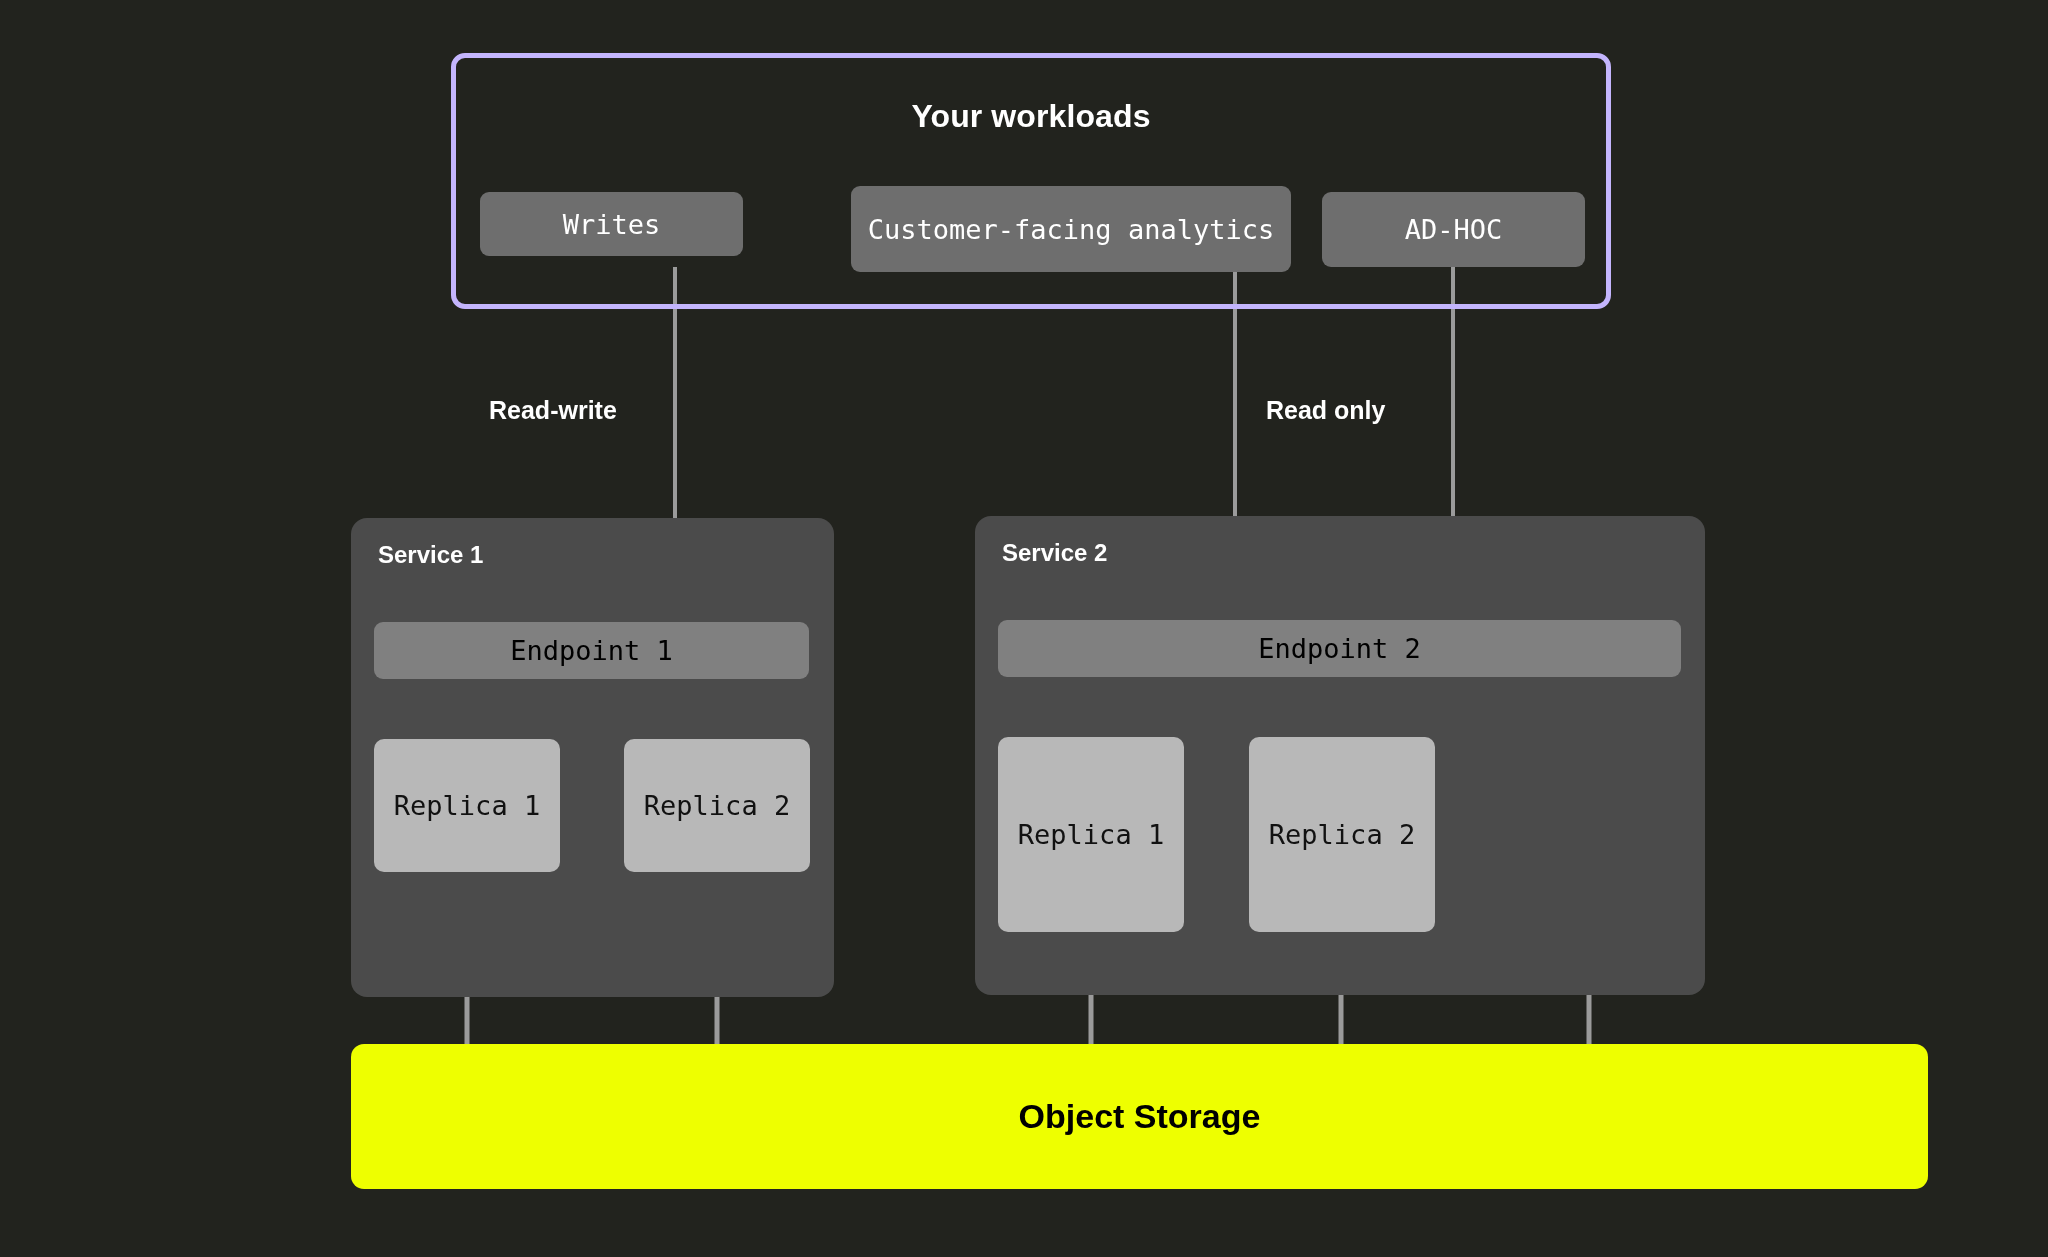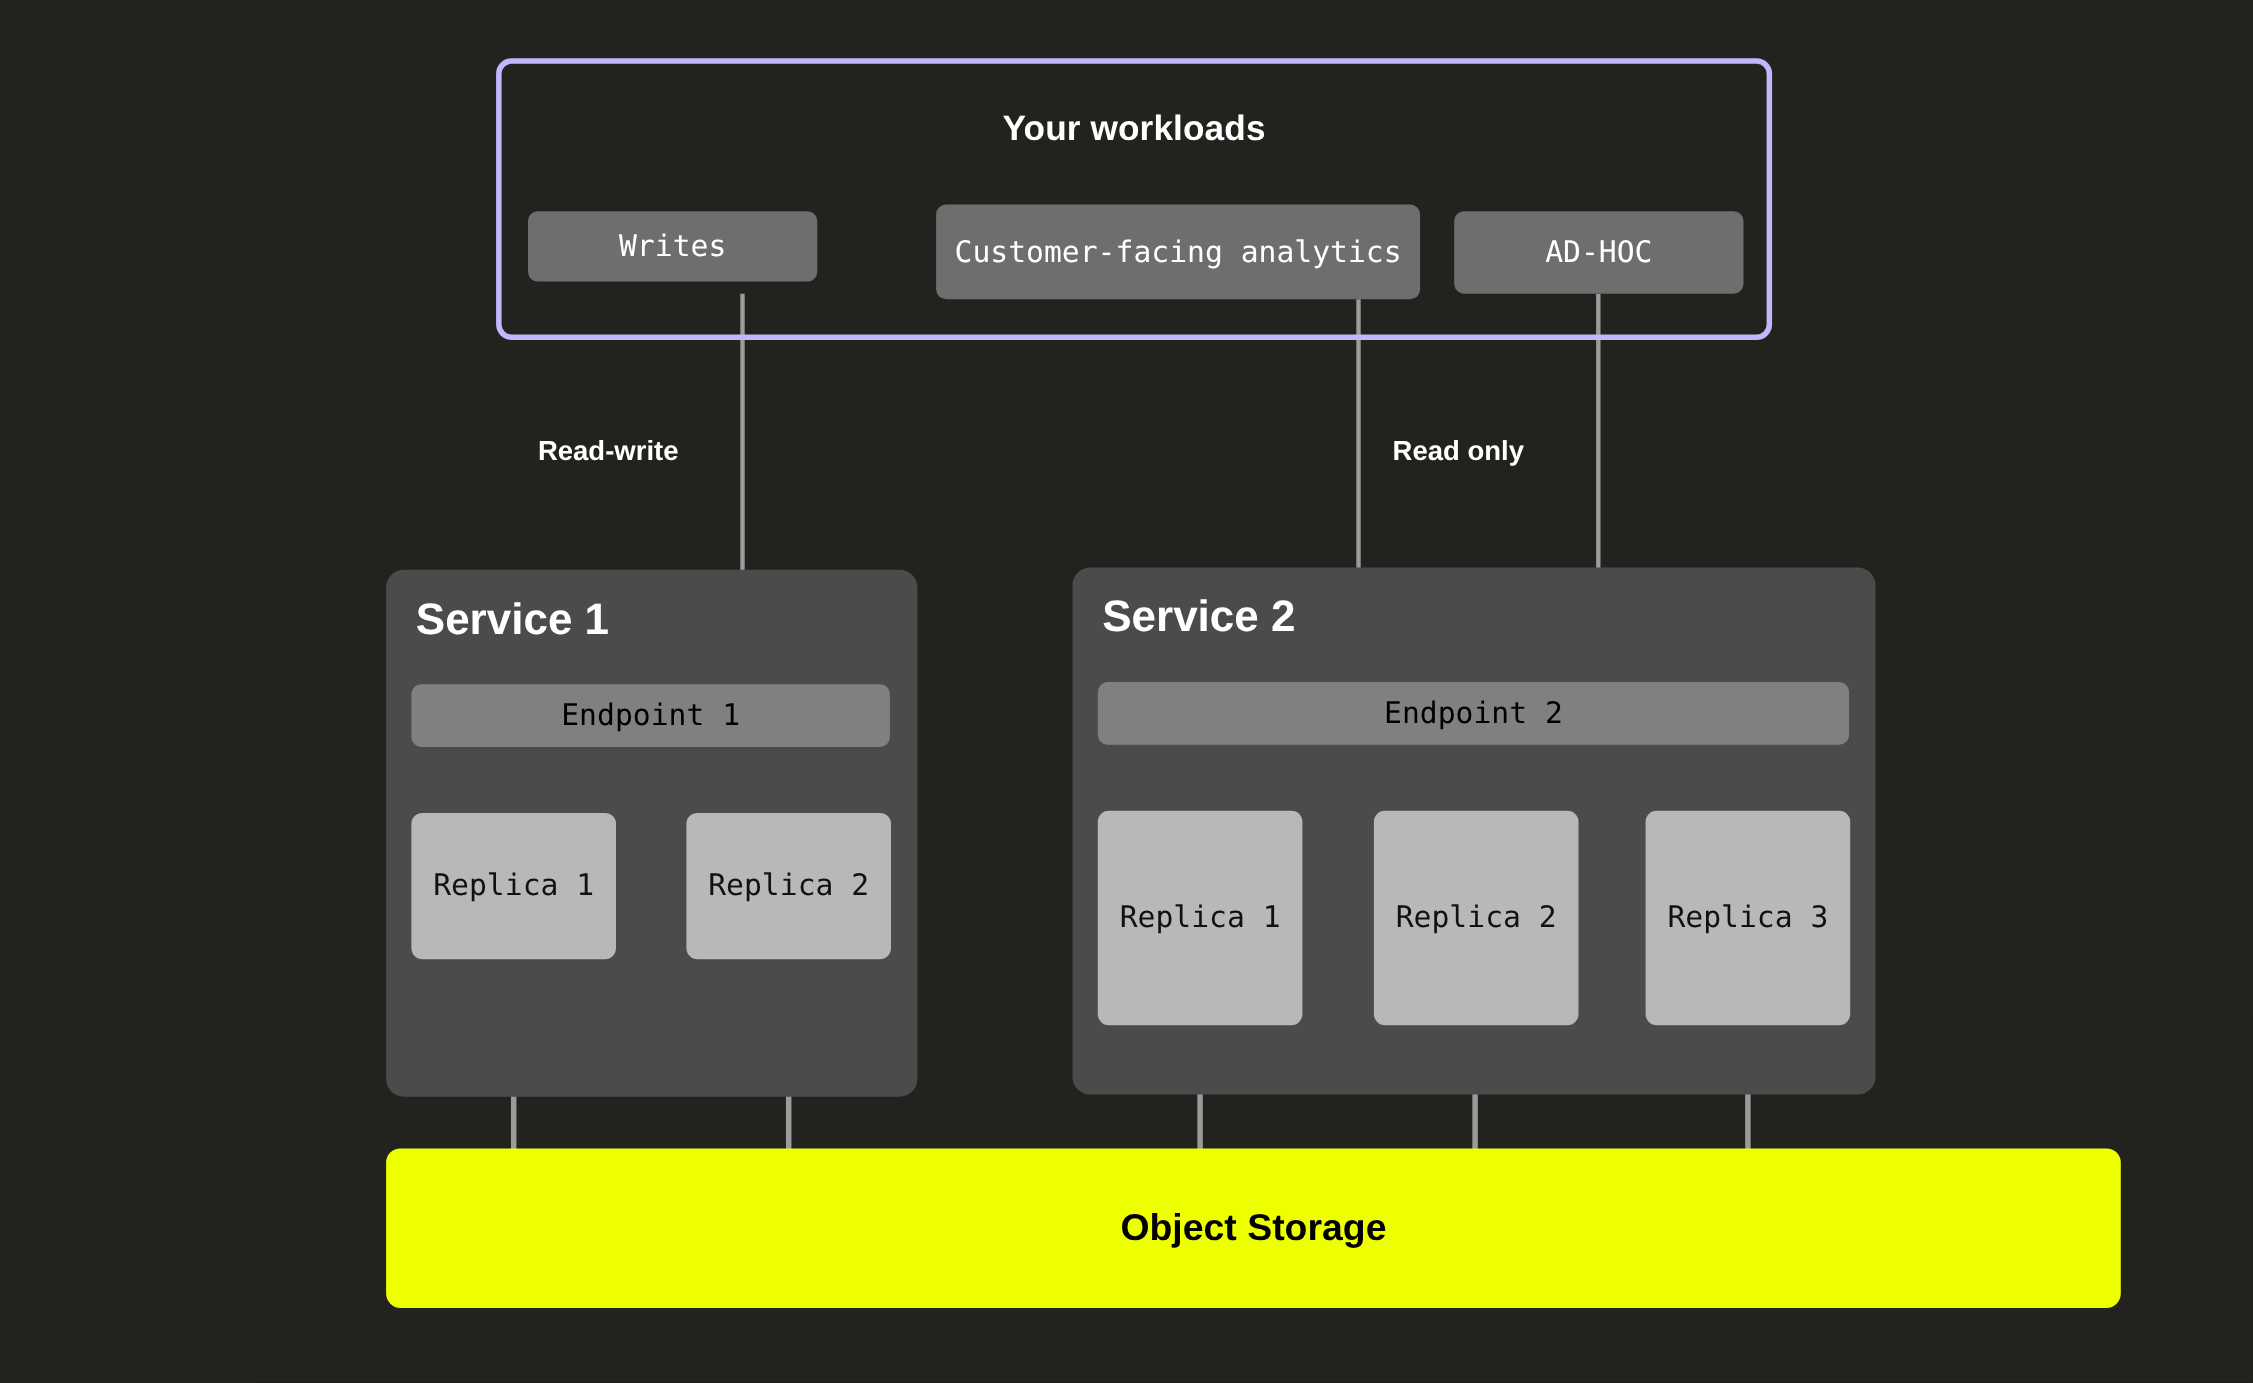--- a/index.html
+++ b/index.html
@@ -88,21 +88,21 @@
     z-index: 2;
   }
   #service-1 { left: 351px; top: 518px; width: 483px; height: 479px; }
   #service-2 { left: 975px; top: 516px; width: 730px; height: 479px; }
 
   .service-title {
     position: absolute;
     left: 27px;
     top: 23px;
     color: #ffffff;
-    font-size: 40px;
+    font-size: 24px;
     font-weight: bold;
   }
 
   
   .endpoint {
     position: absolute;
     background: #808080;
     border-radius: 9px;
     color: #000000;
     font-family: "DejaVu Sans Mono", "Liberation Mono", monospace;
@@ -217,21 +217,18 @@
   </div>
   <div class="endpoint" id="endpoint-2">
     <span>Endpoint 2</span>
   </div>
   <div class="replica" id="s2-replica-1">
     <span>Replica 1</span>
   </div>
   <div class="replica" id="s2-replica-2">
     <span>Replica 2</span>
   </div>
-  <div class="replica" id="s2-replica-3">
-    <span>Replica 3</span>
-  </div>
 
   <div id="object-storage">
     <span class="os-label">Object Storage</span>
   </div>
 
 </div>
 
 </body></html>

